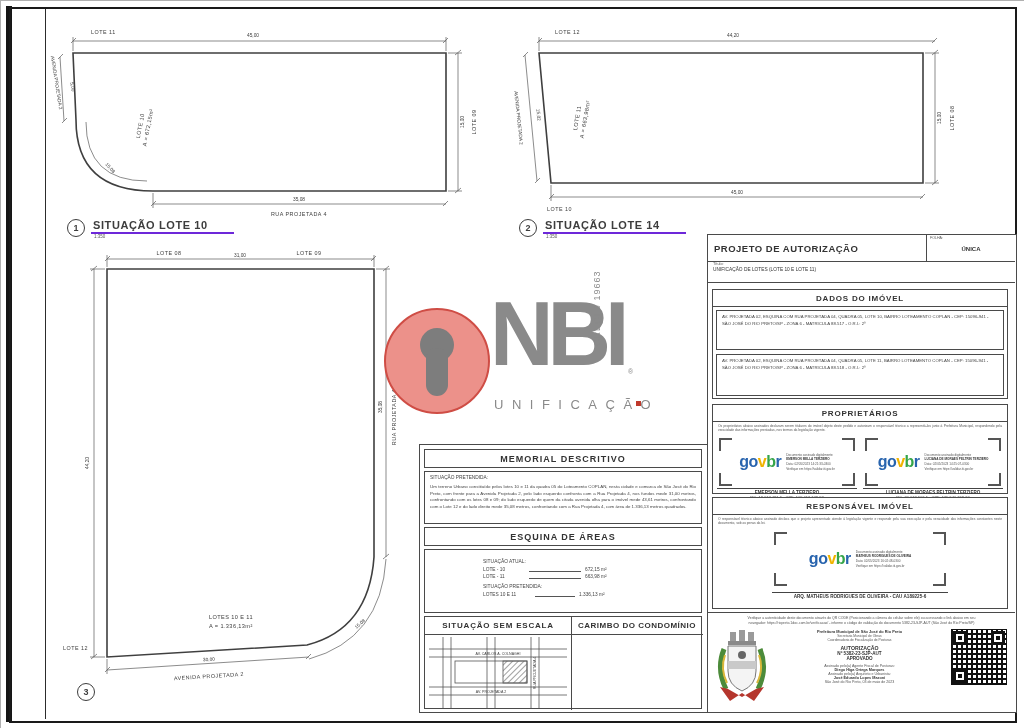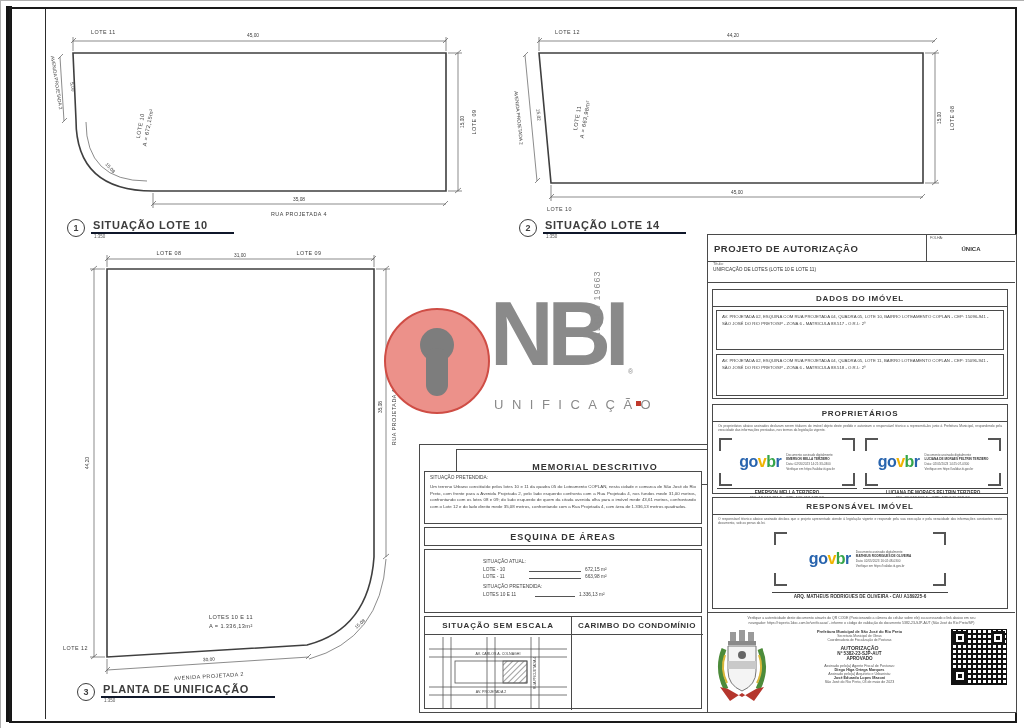--- a/index.html
+++ b/index.html
@@ -10,21 +10,21 @@
   .marginline{position:absolute;left:44px;top:8px;width:0;height:710px;border-left:1.5px solid #2c2c2c;}
 
   svg text{fill:#3c3c3c;font-family:"Liberation Sans",sans-serif;}
   .dtxt{font-size:4.8px;}
   .lbl{font-size:5.4px;letter-spacing:.5px;}
   .inner{font-size:5.6px;letter-spacing:.4px;}
   .tiny{font-size:3.6px;}
 
   .title-row{position:absolute;display:flex;align-items:flex-start;gap:6px;}
   .tnum{width:16px;height:16px;border:1.4px solid #3d3d3d;border-radius:50%;display:flex;align-items:center;justify-content:center;font-size:9px;font-weight:bold;color:#3d3d3d;}
-  .ttext{font-size:11px;font-weight:bold;color:#3d3d3d;letter-spacing:.6px;border-bottom:2px solid #0f172a;padding:0 26px 1px 2px;}
+  .ttext{font-size:11px;font-weight:bold;color:#3d3d3d;letter-spacing:.6px;border-bottom:2px solid #6d28d9;padding:0 26px 1px 2px;}
   .tscale{font-size:4.5px;color:#555;padding-left:3px;}
 
   .bx{position:absolute;border:1px solid #4a4a4a;background:#fff;box-sizing:border-box;}
   .hdr{display:flex;align-items:center;justify-content:center;font-weight:bold;color:#333;}
 
   
   .mem-p{font-size:4.4px;line-height:1.5;color:#444;text-align:justify;}
   .mem-cap{font-size:4.8px;color:#444;margin-bottom:4px;}
   .qrow{display:flex;align-items:flex-end;font-size:4.8px;color:#444;margin:2px 0;}
   .qlab{width:42px;}
@@ -203,28 +203,24 @@
     <text class="lbl" transform="rotate(-90 337 170)" x="337" y="170" text-anchor="middle">RUA PROJETADA 4</text>
     <text class="dtxt" transform="rotate(-42 302 378)" x="302" y="378" text-anchor="middle">15,08</text>
     <text class="inner" x="150" y="372">LOTES 10 E 11</text>
     <text class="inner" x="150" y="381">A = 1.336,13m²</text>
     <text class="lbl" x="4" y="403">LOTE 12</text>
     <text class="dtxt" transform="rotate(-3.5 150 414)" x="150" y="414" text-anchor="middle">30,00</text>
     <text class="lbl" transform="rotate(-3.5 150 431)" x="150" y="431" text-anchor="middle">AVENIDA PROJETADA 2</text>
   </svg>
   <div class="title-row" style="left:76px;top:682px;">
     <div class="tnum">3</div>
-    <div>
-      <div class="ttext">PLANTA DE UNIFICAÇÃO</div>
-      <div class="tscale">1:350</div>
-    </div>
   </div>
 
   <div class="bx" style="left:418px;top:443px;width:290px;height:269px;border-width:1.5px;">
-    <div class="bx hdr" style="left:4px;top:4px;width:278px;height:36px;font-size:9px;letter-spacing:1px;margin-left:32px;">MEMORIAL DESCRITIVO</div>
+    <div class="bx hdr" style="left:4px;top:4px;width:278px;height:19px;font-size:9px;letter-spacing:1px;">MEMORIAL DESCRITIVO</div>
     <div class="bx" style="left:4px;top:26px;width:278px;height:53px;padding:3px 5px;">
       <div class="mem-cap">SITUAÇÃO PRETENDIDA:</div>
       <div class="mem-p">Um terreno Urbano constituído pelos lotes 10 e 11 da quadra 05 do Loteamento COPLAN, nesta cidade e comarca de São José do Rio Preto, com frente para a Avenida Projetada 2, pelo lado esquerdo confronta com a Rua Projetada 4, nos fundos mede 31,00 metros, confrontando com os lotes 08 e 09; do lado esquerdo de quem da citada avenida olha para o imóvel mede 43,61 metros, confrontando com o Lote 12 e do lado direito mede 35,08 metros, confrontando com a Rua Projetada 4, com área de 1.336,13 metros quadrados.</div>
     </div>
     <div class="bx hdr" style="left:4px;top:82px;width:278px;height:19px;font-size:9px;letter-spacing:1px;">ESQUINA DE ÁREAS</div>
     <div class="bx" style="left:4px;top:104px;width:278px;height:64px;padding:4px 0 0 58px;">
       <div class="qcap">SITUAÇÃO ATUAL:</div>
       <div class="qrow">
         <span class="qlab">LOTE - 10</span>
         <span class="qlead"></span>

